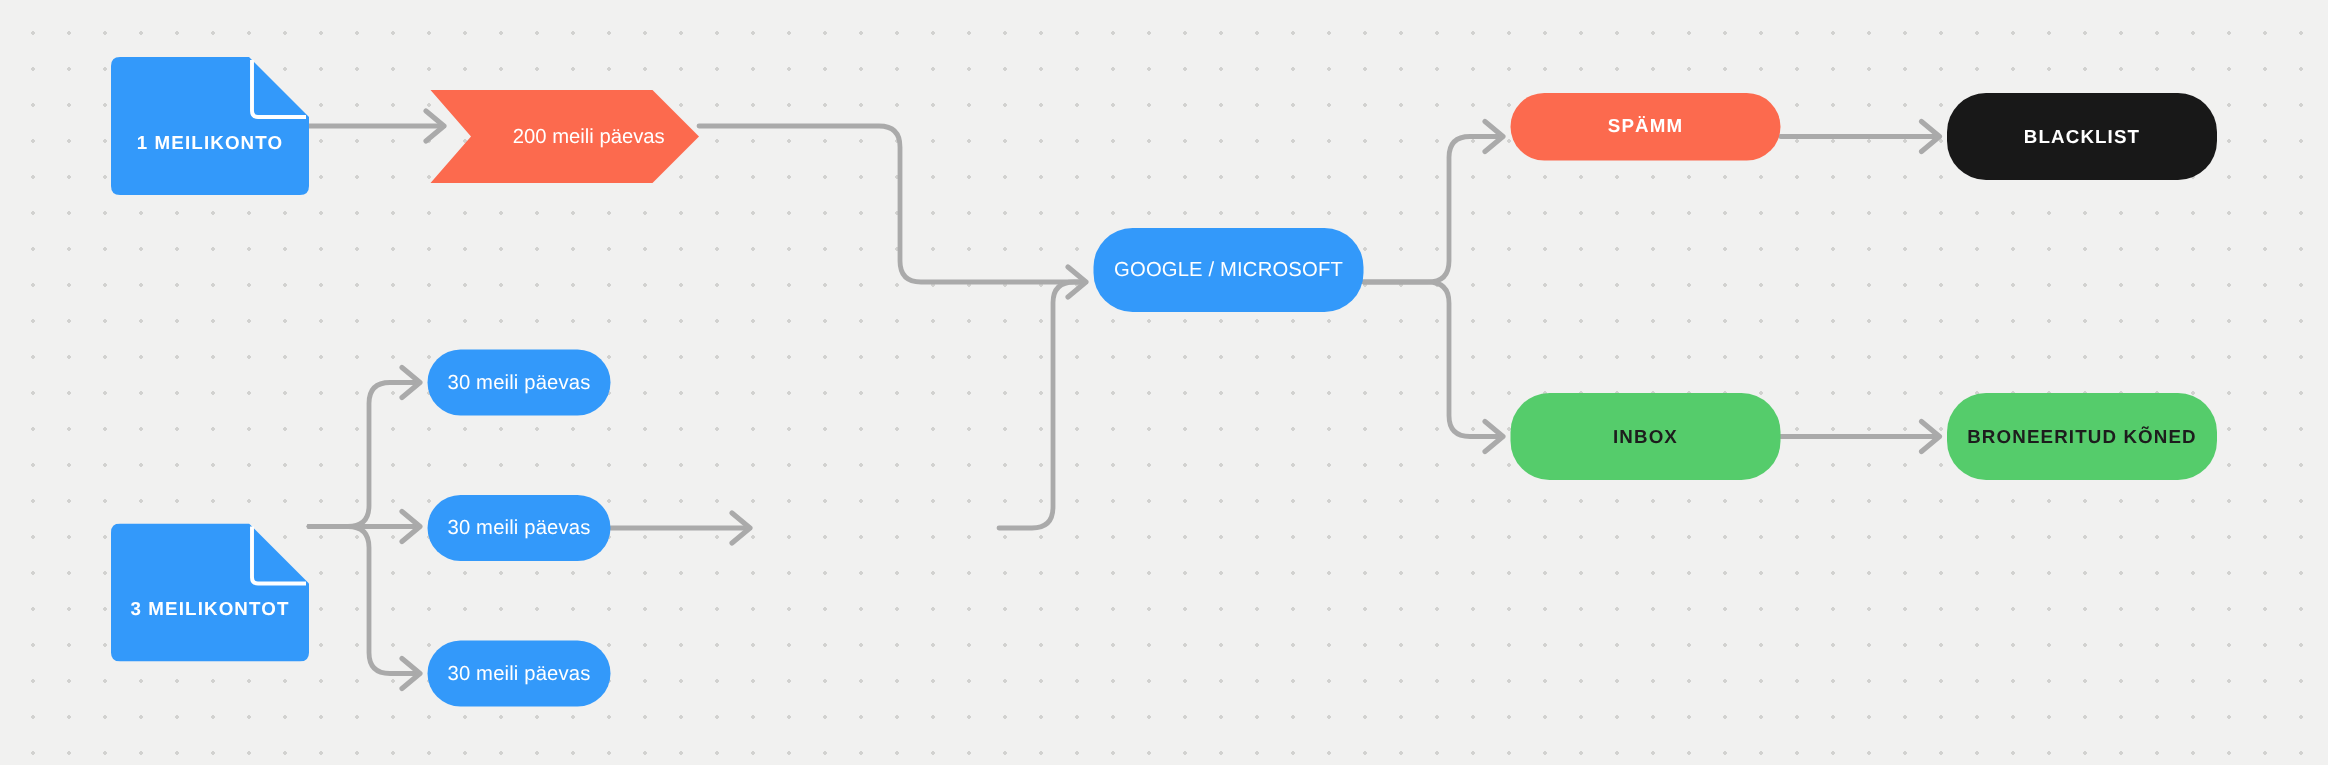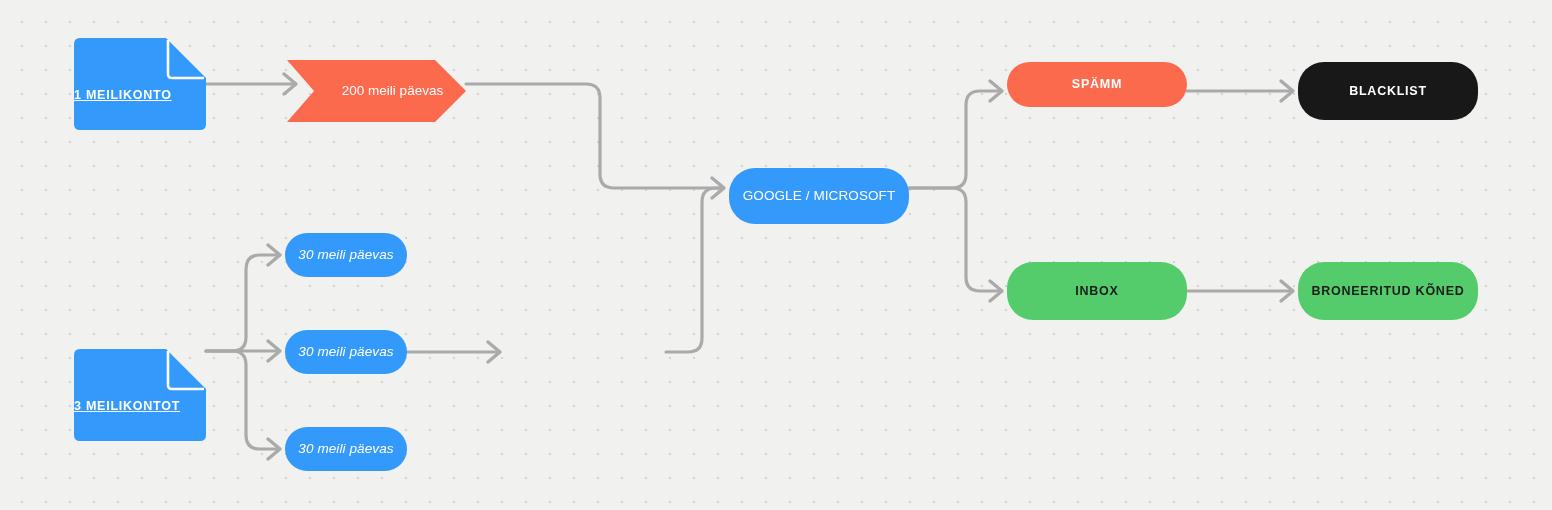--- a/index.html
+++ b/index.html
@@ -29,42 +29,40 @@
     position: absolute;
     display: flex;
     align-items: center;
     justify-content: center;
     text-align: center;
     box-sizing: border-box;
     line-height: 1.2;
   }
   .pill {
     border-radius: 22px;
-    font-style: italic;
   }
   .pill-lg {
     border-radius: 26px;
   }
   .doc-wrap {
     position: absolute;
   }
   .doc-wrap svg {
     position: absolute;
     left: 0; top: 0;
   }
   .doc-label {
     position: absolute;
     left: 0;
     width: 100%;
-    text-align: left;
+    text-align: center;
     font-weight: bold;
     font-size: 13.5px;
     letter-spacing: 0.2px;
     color: #ffffff;
-    text-decoration: underline;
   }
   .chev-wrap {
     position: absolute;
   }
   .chev-wrap svg {
     position: absolute;
     left: 0; top: 0;
   }
   .chev-label {
     position: absolute;
@@ -177,21 +175,21 @@
 
   <div class="node pill lbl-white t-reg" style="left:285px; top:330px; width:122px; height:44px; background:#3399fa;">
     <span>30 meili päevas</span>
   </div>
 
   <div class="node pill lbl-white t-reg" style="left:285px; top:427px; width:122px; height:44px; background:#3399fa;">
     <span>30 meili päevas</span>
   </div>
 
 
-  <div class="node pill-lg lbl-white t-reg" style="left:729px; top:168px; width:180px; height:56px; background:#3399fa;">
+  <div class="node pill-lg lbl-white t-reg" style="left:729px; top:152px; width:180px; height:56px; background:#3399fa;">
     <span>GOOGLE / MICROSOFT</span>
   </div>
 
   <div class="node pill-lg lbl-white t-cap" style="left:1007px; top:62px; width:180px; height:45px; background:#fc6a4e;">
     <span>SPÄMM</span>
   </div>
 
   <div class="node pill-lg lbl-white t-cap" style="left:1298px; top:62px; width:180px; height:58px; background:#181818;">
     <span>BLACKLIST</span>
   </div>

